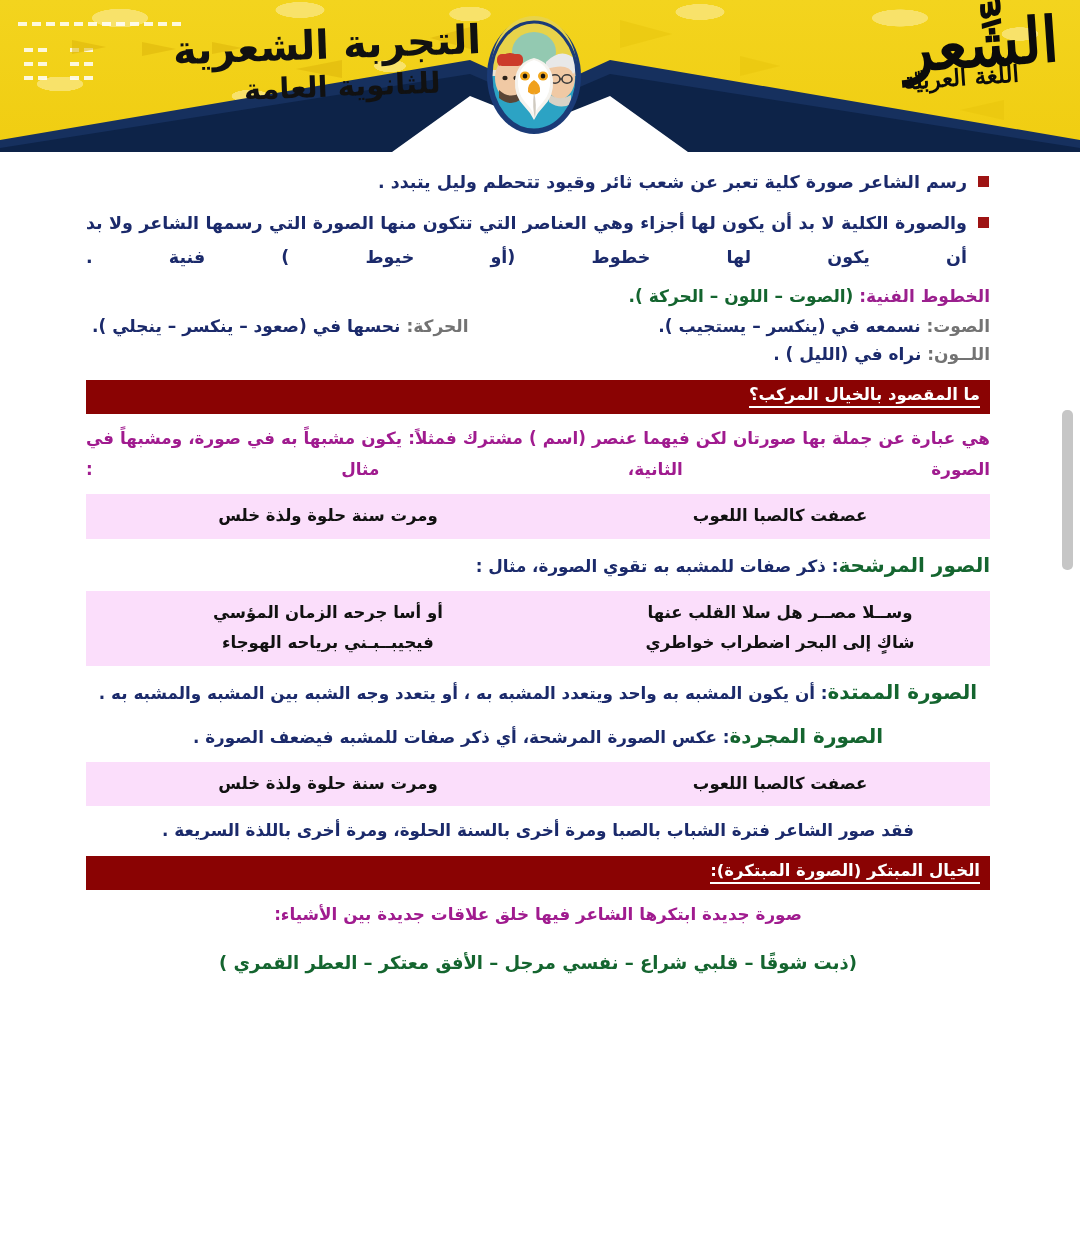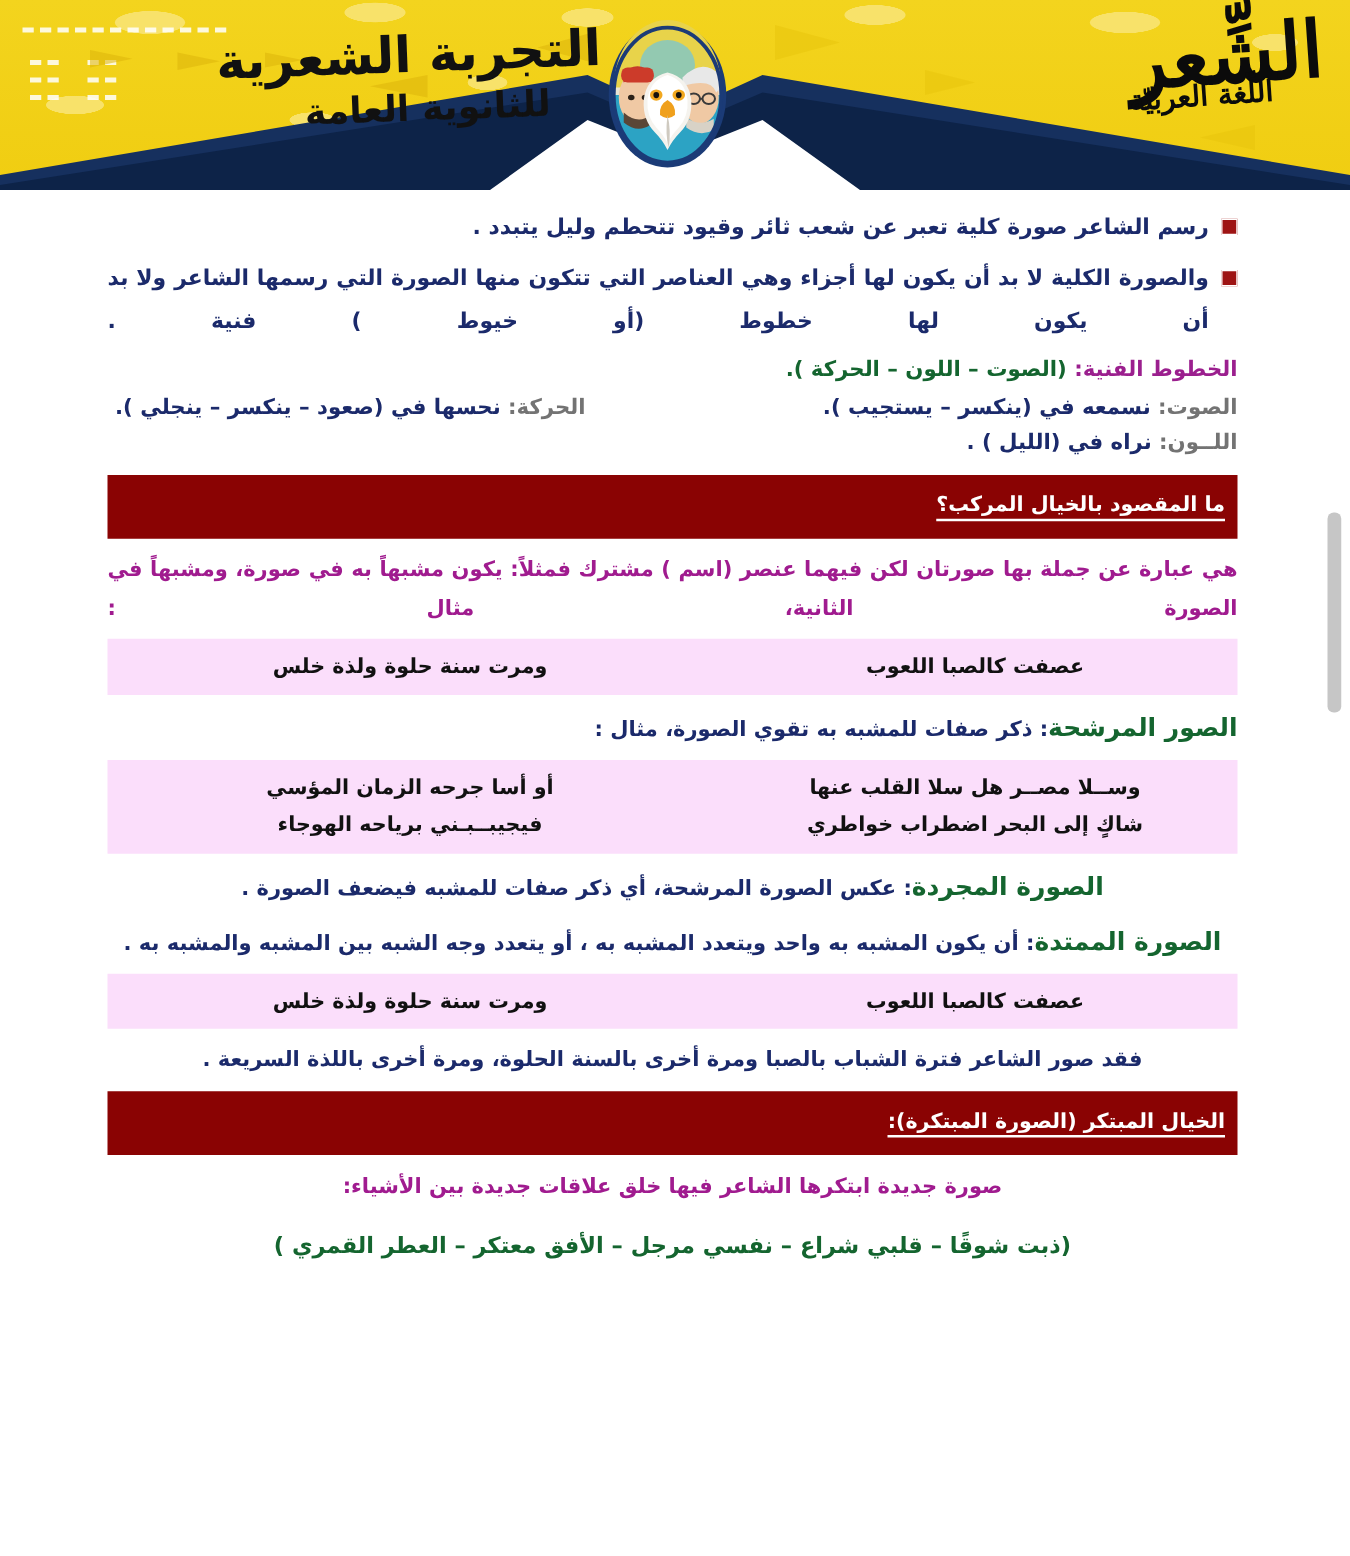--- a/index.html
+++ b/index.html
@@ -241,21 +241,21 @@
     font-weight: bold;
     line-height: 1.7;
   }
   .row-two .cell-a { width: 420px; text-align: right; }
   .row-two .cell-b { flex: 1; text-align: left; padding-left: 6px;}
 
   
   .section-bar {
     margin: 10px 90px 6px 86px;
     background: #8a0303;
-    height: 51px;
+    height: 34px;
     display: flex;
     align-items: center;
     justify-content: flex-start;
     direction: rtl;
     padding: 0 10px;
     position: relative;
   }
   .section-bar .bar-text {
     color: #ffffff;
     font-size: 16.5px;
@@ -483,25 +483,25 @@
       <div class="hemi-a">وســلا مصــر هل سلا القلب عنها</div>
       <div class="hemi-b">أو أسا جرحه الزمان المؤسي</div>
     </div>
     <div class="verse-line">
       <div class="hemi-a">شاكٍ إلى البحر اضطراب خواطري</div>
       <div class="hemi-b">فيجيبــبـني برياحه الهوجاء</div>
     </div>
   </div>
 
   <div class="heading-line" style="text-align:center;">
+    <span class="h-title">الصورة الممتدة</span><span class="h-rest">: أن يكون المشبه به واحد ويتعدد المشبه به ، أو يتعدد وجه الشبه بين المشبه والمشبه به .</span>
+  </div>
+
+  <div class="heading-line" style="text-align:center;">
     <span class="h-title">الصورة المجردة</span><span class="h-rest">: عكس الصورة المرشحة، أي ذكر صفات للمشبه فيضعف الصورة .</span>
-  </div>
-
-  <div class="heading-line" style="text-align:center;">
-    <span class="h-title">الصورة الممتدة</span><span class="h-rest">: أن يكون المشبه به واحد ويتعدد المشبه به ، أو يتعدد وجه الشبه بين المشبه والمشبه به .</span>
   </div>
 
   <div class="verse-block">
     <div class="verse-line">
       <div class="hemi-a">عصفت كالصبا اللعوب</div>
       <div class="hemi-b">ومرت سنة حلوة ولذة خلس</div>
     </div>
   </div>
 
   <div class="para center kw-navy">فقد صور الشاعر فترة الشباب بالصبا ومرة أخرى بالسنة الحلوة، ومرة أخرى باللذة السريعة .</div>

